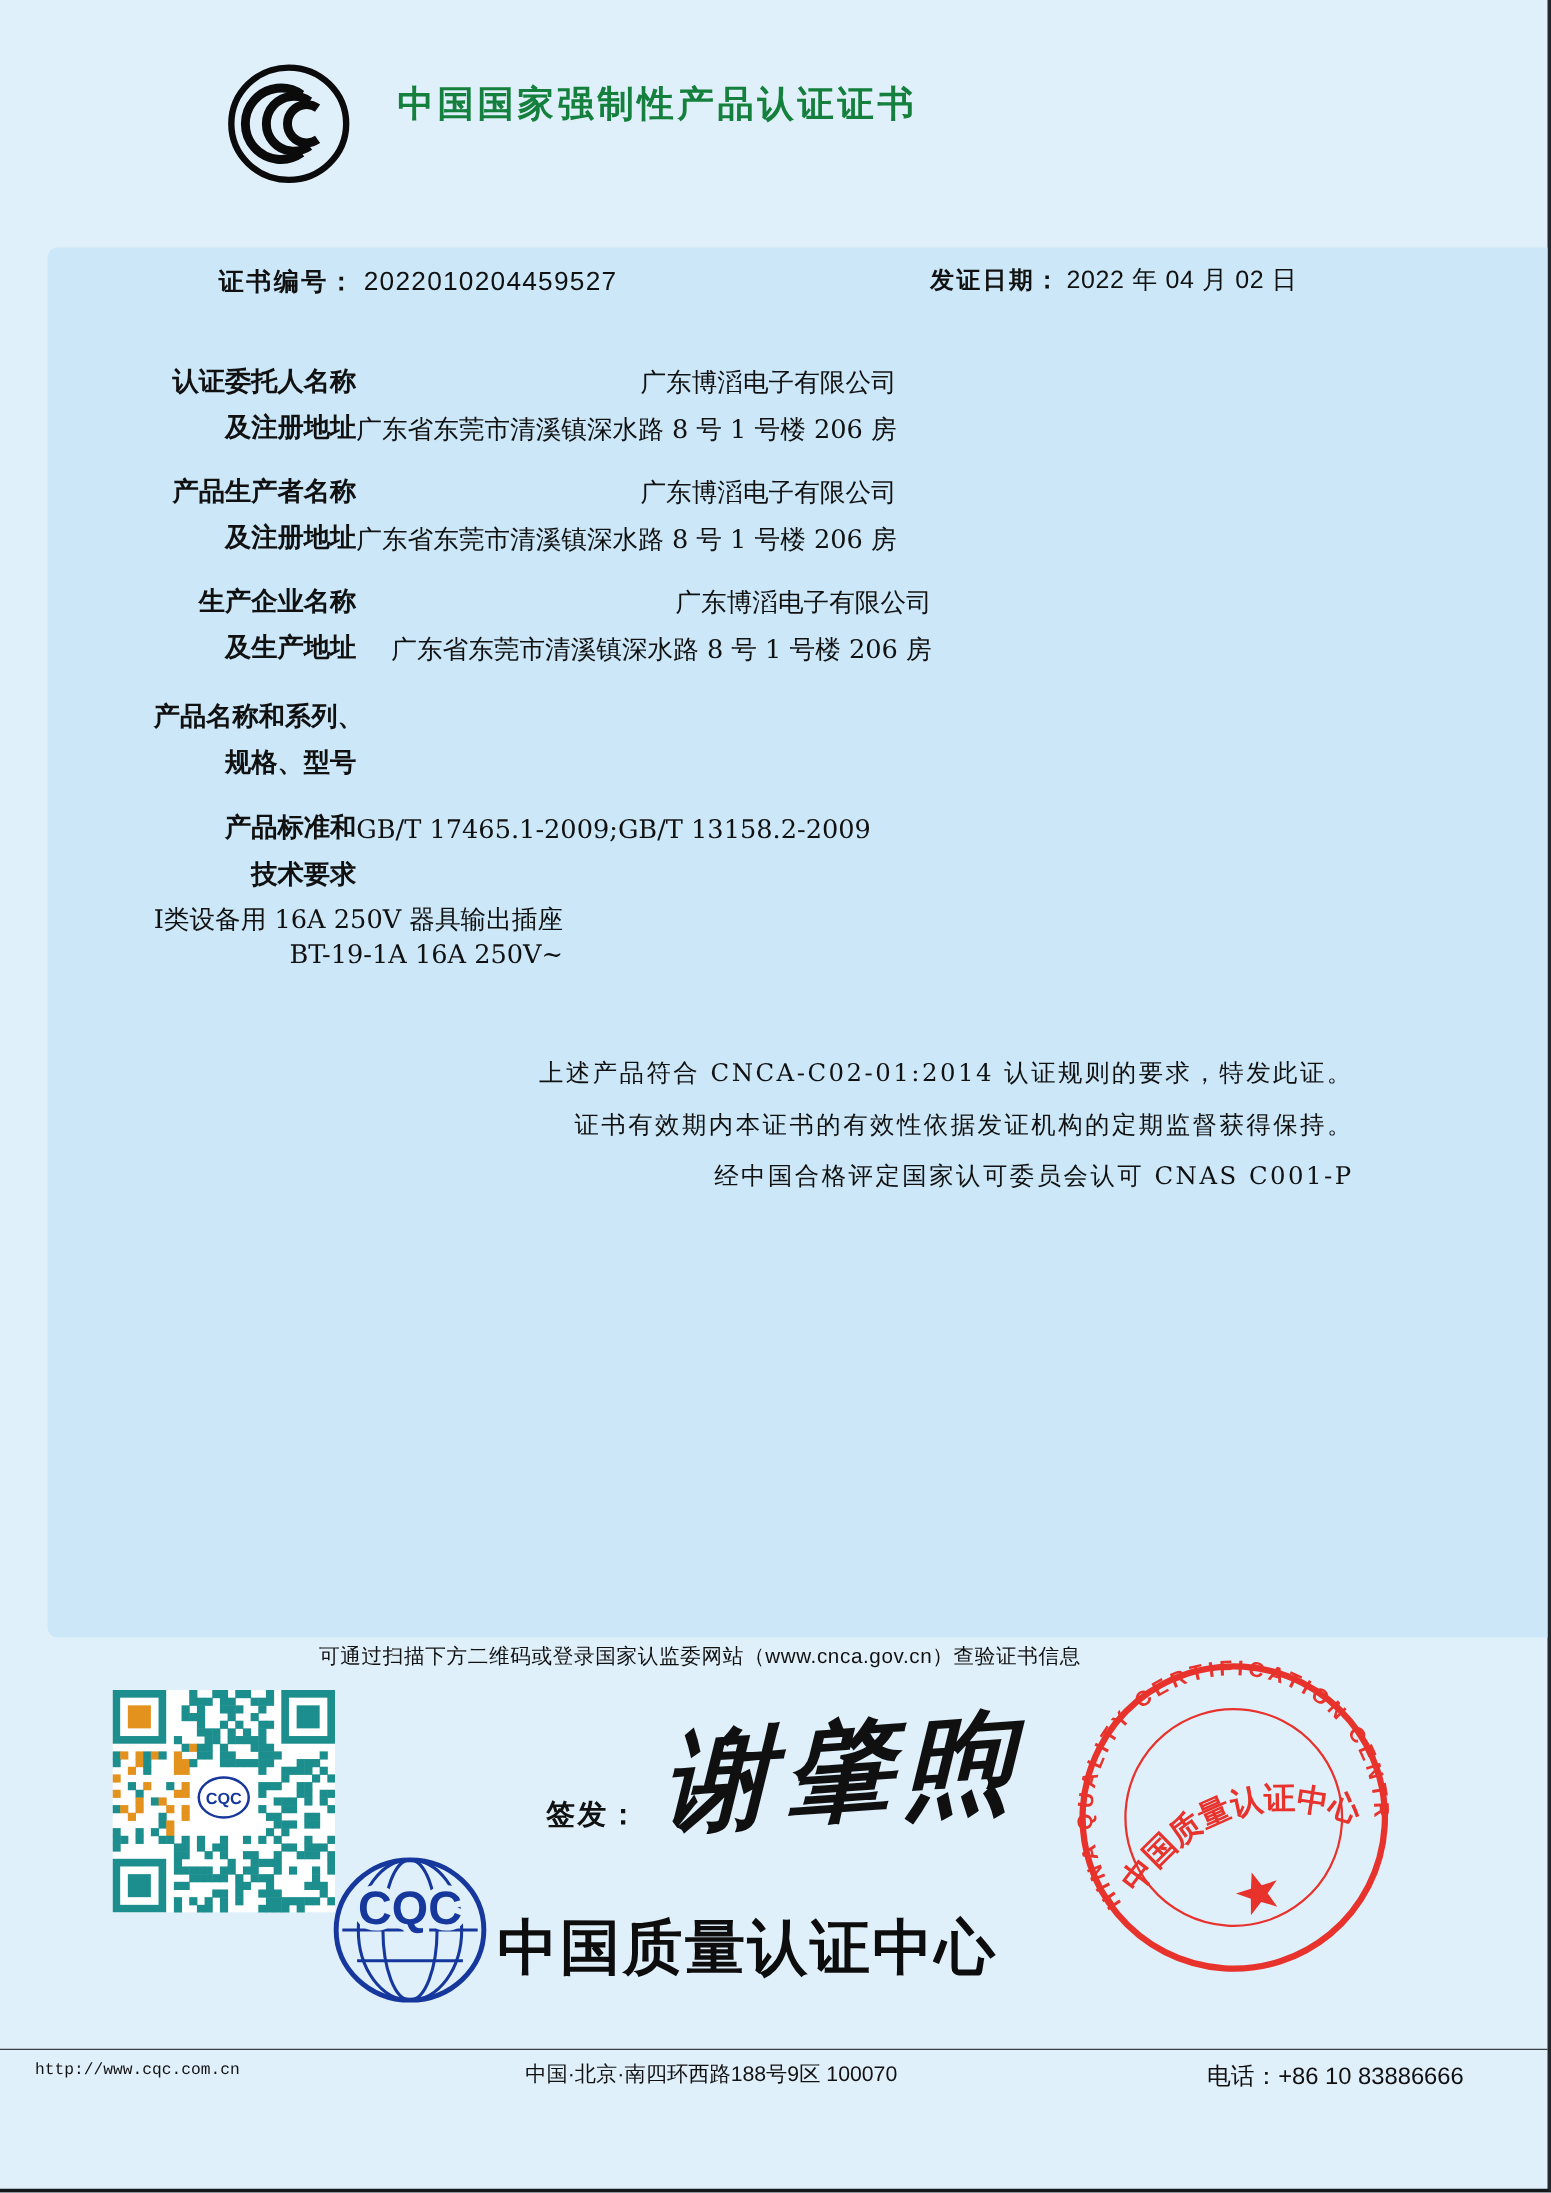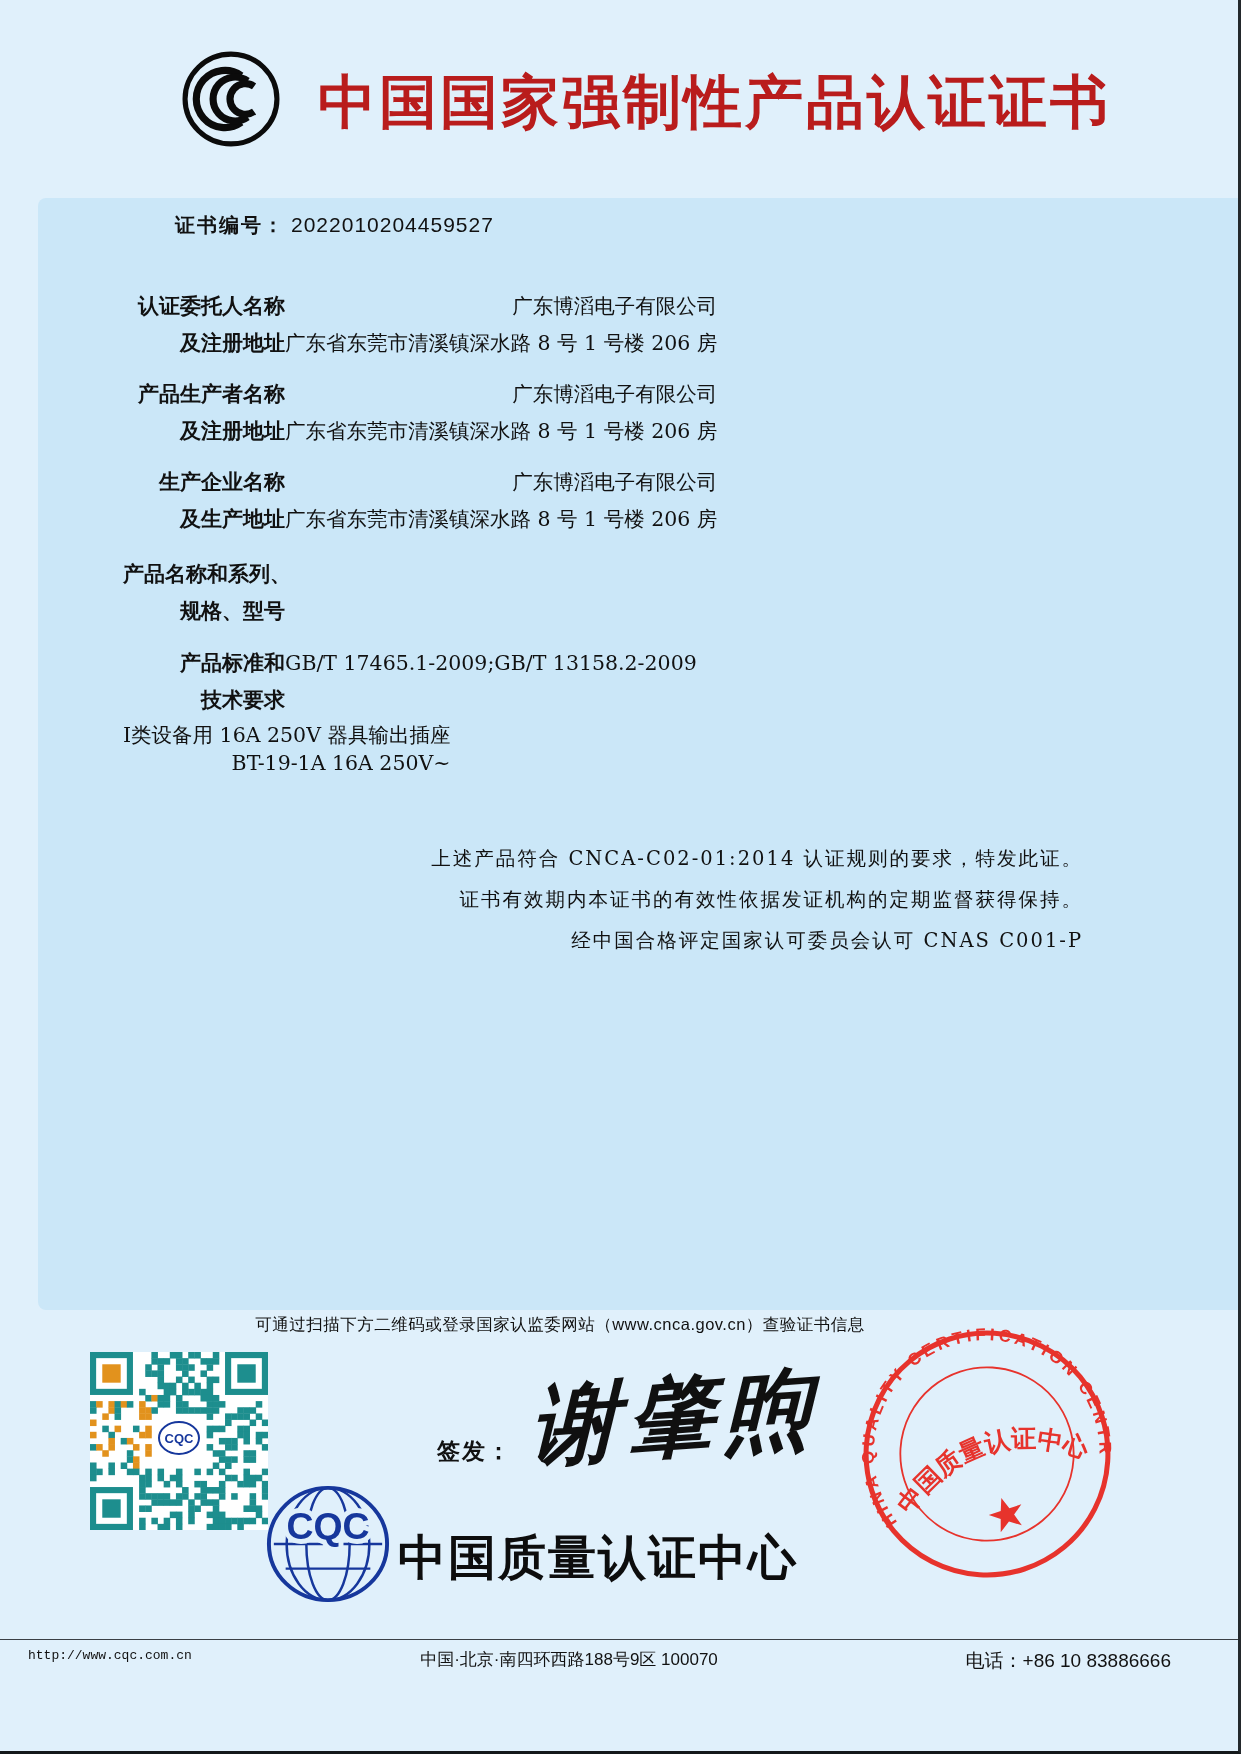--- a/index.html
+++ b/index.html
@@ -11,22 +11,22 @@
   html,body{background:#9aa2a8}
   .page{
     position:relative;width:1241px;height:1754px;margin:0 auto;
     background:var(--page-bg);color:var(--text);overflow:hidden;
     font-family:"Liberation Sans","DejaVu Sans",sans-serif;
     border-right:3px solid #23282c;border-bottom:3px solid #14181b;
   }
   
   .ccc-logo{position:absolute;left:182px;top:50px}
   .page-title{
-    position:absolute;left:318px;top:64px;font-size:58px;font-weight:bold;
-    letter-spacing:3px;color:#b91c1c;white-space:nowrap;
+    position:absolute;left:318px;top:64px;font-size:29px;font-weight:bold;
+    letter-spacing:3px;color:#15803d;white-space:nowrap;
   }
   
   .panel{
     position:absolute;left:38px;top:198px;width:1218px;height:1112px;
     background:var(--panel-bg);border-radius:8px;text-align:right;
   }
   .kai{font-family:"DejaVu Serif","Liberation Serif",serif;font-weight:bold;letter-spacing:2px}
   .certno{position:absolute;left:137px;top:14px;font-size:20px}
   .certno .num{font-family:"Liberation Sans",sans-serif;font-weight:normal;font-size:21px;letter-spacing:1px;margin-left:6px}
   .dates{position:absolute;right:218px;top:10px;font-size:19px;line-height:33px;white-space:nowrap}
@@ -75,20 +75,23 @@
     <path d="M64.3 30.4 A21.5 21.5 0 1 0 64.3 65.6" fill="none" stroke="#0b0b0b" stroke-width="7"></path>
     <path d="M70.6 35.7 A15 15 0 1 0 70.6 60.3" fill="none" stroke="#0b0b0b" stroke-width="7"></path>
   </svg>
   <div class="page-title">中国国家强制性产品认证证书</div>
 
   <div class="panel">
     <div class="certno kai">
       <span>证书编号：</span><span class="num">2022010204459527</span>
     </div>
     <div class="dates kai">
+      <div>
+        <span>发证日期：</span><span class="val">2022 年 04 月 02 日</span>
+      </div>
     </div>
 
     <div id="fields">
         <div class="field-row" style="top: 94px;">
           <div class="flabel">
             <div class="lline">认证委托人名称</div>
             <div class="lline">及注册地址</div>
           </div>
           <div class="fvalue">
             <div class="vline">广东博滔电子有限公司</div>
@@ -98,21 +101,21 @@
         <div class="field-row" style="top: 182px;">
           <div class="flabel">
             <div class="lline">产品生产者名称</div>
             <div class="lline">及注册地址</div>
           </div>
           <div class="fvalue">
             <div class="vline">广东博滔电子有限公司</div>
             <div class="vline">广东省东莞市清溪镇深水路 8 号 1 号楼 206 房</div>
           </div>
         </div>
-        <div class="field-row" style="top: 270px;">
+        <div class="field-row" style="top: 270px; gap: 28px;">
           <div class="flabel">
             <div class="lline">生产企业名称</div>
             <div class="lline">及生产地址</div>
           </div>
           <div class="fvalue">
             <div class="vline">广东博滔电子有限公司</div>
             <div class="vline">广东省东莞市清溪镇深水路 8 号 1 号楼 206 房</div>
           </div>
         </div>
         <div class="field-row compact" style="top: 362px; flex-direction: column;">

